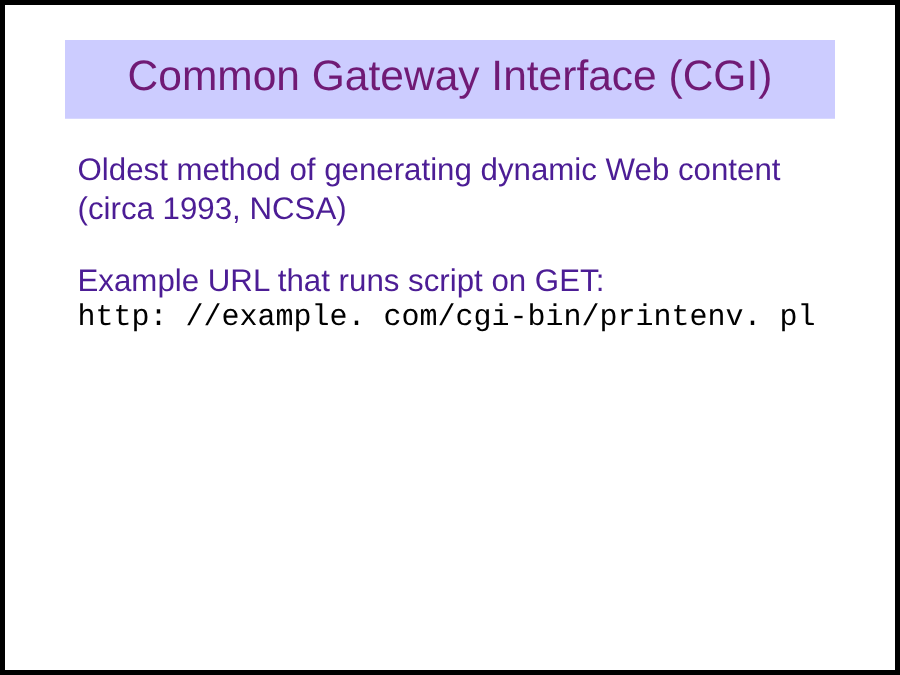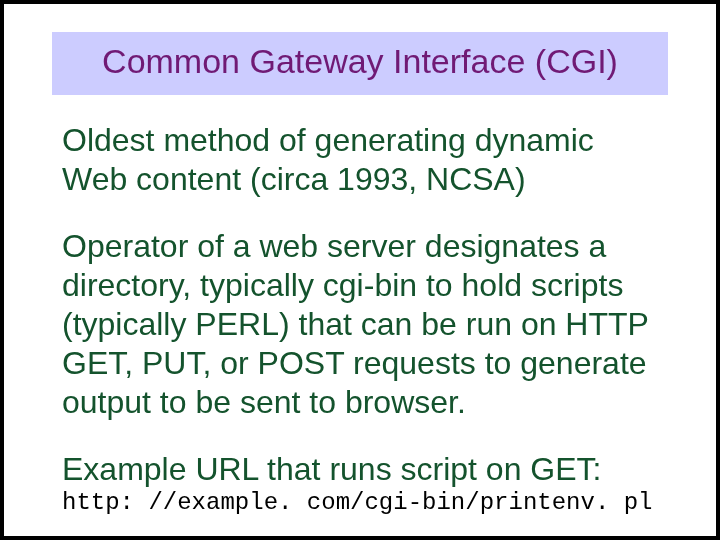--- a/index.html
+++ b/index.html
@@ -26,39 +26,38 @@
   }
   .title-text {
     font-size: 34px;
     color: #701a75;
     font-weight: normal;
   }
   .body {
     margin: 26px 58px 0 58px;
   }
   .para {
-    font-size: 32px;
+    font-size: 25px;
     line-height: 1.22;
-    color: #14532d;
+    color: #4c1d95;
     margin-bottom: 28px;
     font-weight: normal;
   }
   .example-url {
     font-family: Liberation Mono, monospace;
     font-size: 24px;
     color: #000000;
     margin-top: -4px;
   }
 </style>
 </head>
 <body>
 
 <div class="slide">
   <div class="title-bar">
     <span class="title-text">Common Gateway Interface (CGI)</span>
   </div>
   <div class="body">
     <div class="para">Oldest method of generating dynamic Web content (circa 1993, NCSA)</div>
-    <div class="para">Operator of a web server designates a directory, typically cgi-bin to hold scripts (typically PERL) that can be run on HTTP GET, PUT, or POST requests to generate output to be sent to browser.</div>
     <div class="para" style="margin-bottom:4px;">Example URL that runs script on GET:</div>
     <div class="example-url">http: //example. com/cgi-bin/printenv. pl</div>
   </div>
 </div>
 
 </body></html>

